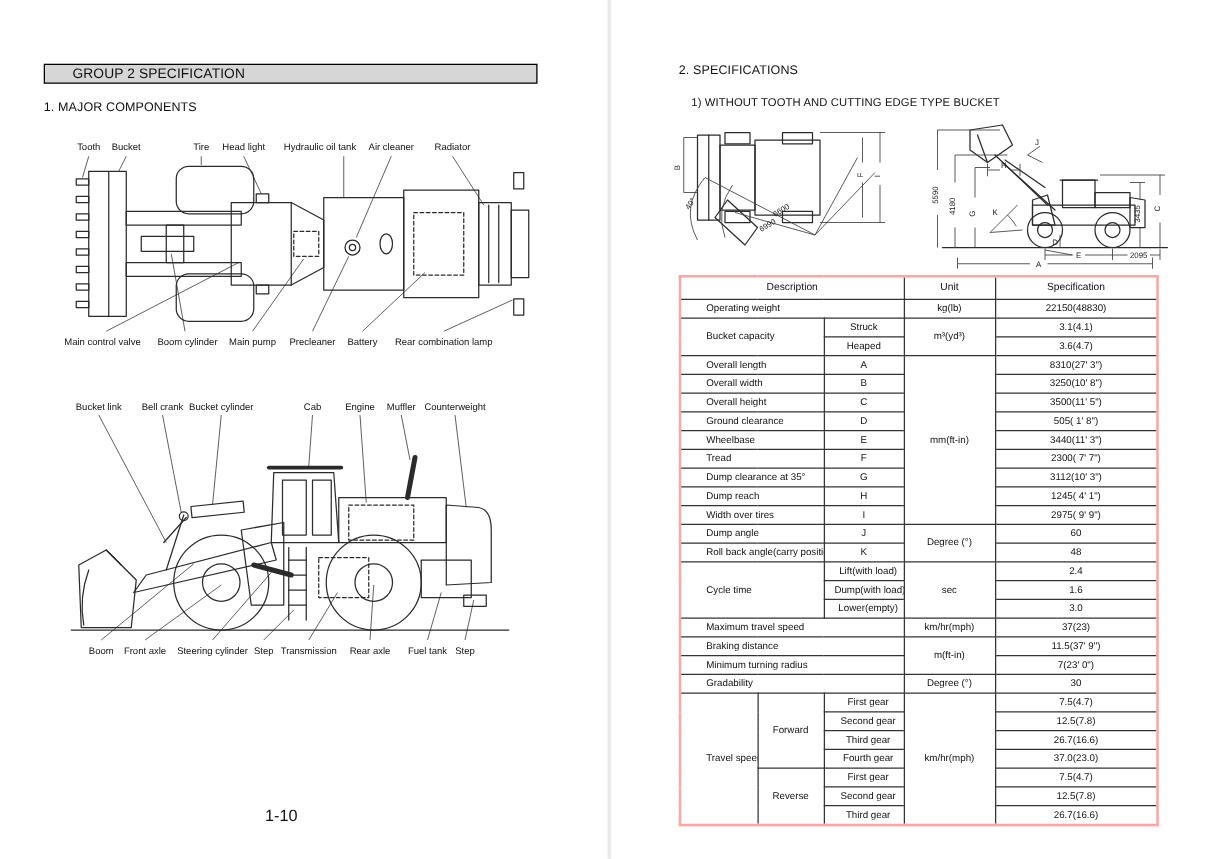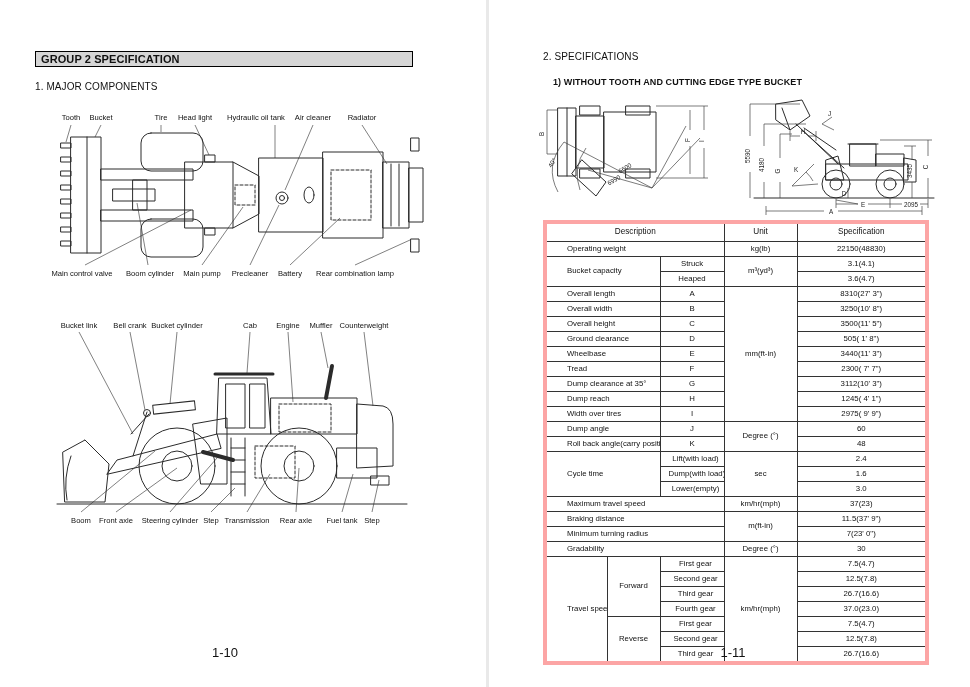--- a/index.html
+++ b/index.html
@@ -4,41 +4,41 @@
 <style>
   html,body{margin:0;padding:0}
   body{width:970px;height:687px;background:#ffffff;position:relative;overflow:hidden;
        font-family:"Liberation Sans",sans-serif;color:#111}
   .page{position:absolute;top:0;height:687px;background:#fff}
   .page-left{left:0;width:486px}
   .page-right{left:489px;width:481px}
   .divider{position:absolute;left:486px;top:0;width:3px;height:687px;background:#e9e9e9}
 
   .group-header{position:absolute;left:35px;top:51px;width:371px;height:14px;background:#d6d6d6;
-    border:1.5px solid #000;font-weight:bold;font-size:11px;line-height:14px;padding-left:5px;letter-spacing:.1px}
+    border:1.5px solid #000;font-weight:normal;font-size:11px;line-height:14px;padding-left:22px;letter-spacing:.1px}
   .sec-title{position:absolute;font-weight:normal;font-size:10px;letter-spacing:.1px}
   .left-sec{left:35px;top:81px}
   .right-sec{left:54px;top:51px}
-  .sub-title{position:absolute;left:64px;top:77px;font-weight:bold;font-size:9px;letter-spacing:.1px}
+  .sub-title{position:absolute;left:64px;top:77px;font-weight:normal;font-size:9px;letter-spacing:.1px}
 
   .svg-top{position:absolute;left:35px;top:110px;width:410px;height:175px}
   .svg-side{position:absolute;left:35px;top:316px;width:410px;height:215px}
   .svg-dim{position:absolute;left:49px;top:98px;width:400px;height:118px}
 
   svg text{font-family:"Liberation Sans",sans-serif;fill:#111}
   .svg-top text,.svg-side text{font-size:7.6px}
   .svg-dim text{font-size:6.3px;fill:#222}
   .art{stroke:#2b2b2b;fill:none;stroke-width:1;stroke-linejoin:round;stroke-linecap:round}
   .lead{stroke:#2b2b2b;fill:none;stroke-width:.6}
   .dim{stroke:#444;fill:none;stroke-width:.7}
   .dash{stroke-dasharray:3 2}
   .mid{text-anchor:middle}
 
   .spec{position:absolute;left:54px;top:220px;width:382px;border-collapse:collapse;table-layout:fixed;
-        border:4px solid #fca5a5}
+        border:2px solid #fca5a5}
   .spec th,.spec td{border:1px solid #333;height:14px;padding:0 1px;text-align:center;font-weight:normal;
         font-size:7.8px;line-height:1.05;white-space:nowrap;overflow:hidden}
   .spec tr.hdr th{height:17px;font-size:8.2px}
   .spec td.dl{text-align:left;padding-left:20px}
   .spec td.dl2{text-align:center;padding-left:8px}
   .spec tr.grp td,.spec tr.grp th{border-top:1.6px solid #333}
 
   .pagenum{position:absolute;top:645px;font-size:13px}
   .pn-left{left:35px;width:380px;text-align:center}
   .pn-right{left:54px;width:380px;text-align:center}
@@ -496,14 +496,13 @@
           <td class="dl2">Second gear</td>
           <td>12.5(7.8)</td>
         </tr>
         <tr>
           <td class="dl2">Third gear</td>
           <td>26.7(16.6)</td>
         </tr>
       </tbody>
   </table>
 
-  <div class="pagenum pn-right">1-11</div>
 </div>
 
 </body></html>

